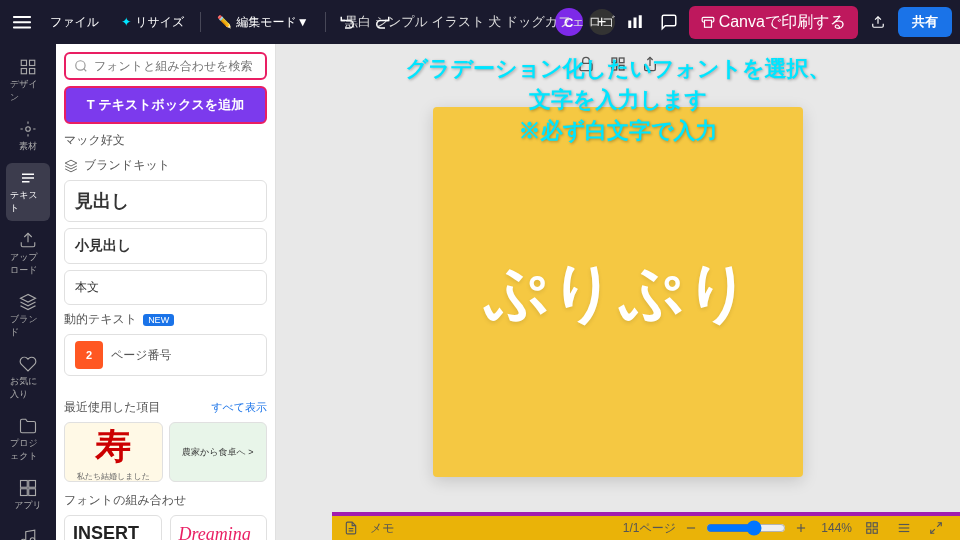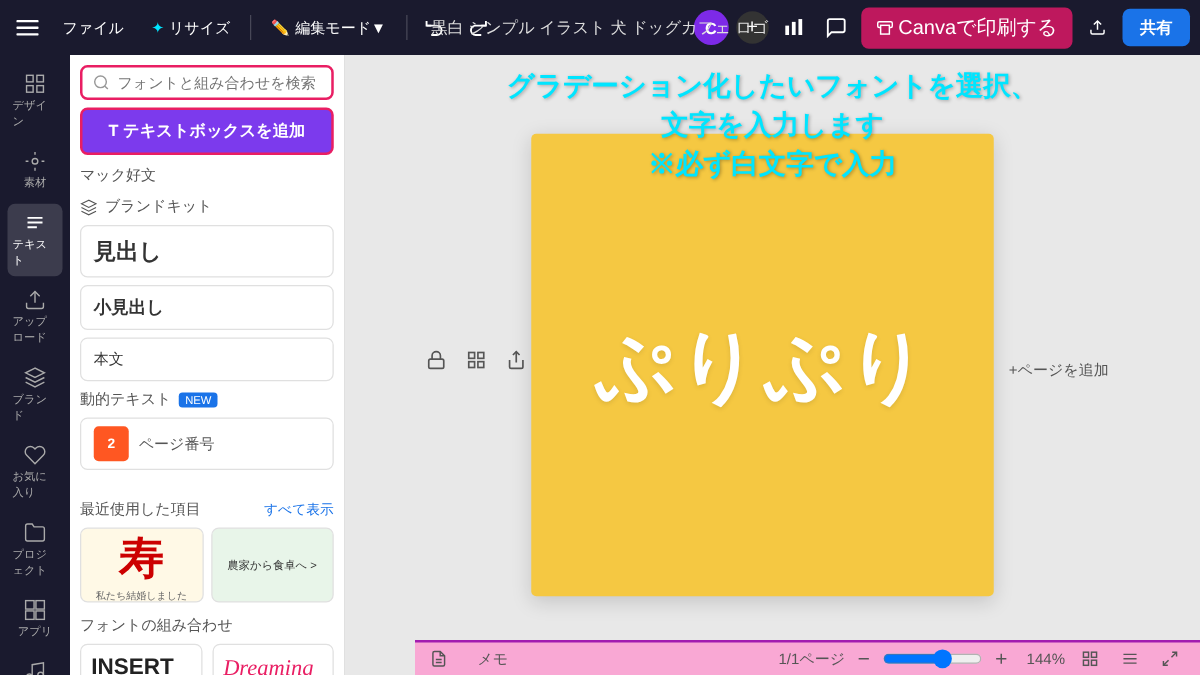--- a/index.html
+++ b/index.html
@@ -103,23 +103,23 @@
     .font-combo-items { display: flex; gap: 8px; }
     .font-combo-item { flex: 1; border: 1px solid #e0e0e0; border-radius: 6px; padding: 8px; cursor: pointer; }
     .insert-coin-text { font-family: 'Arial Black', sans-serif; font-size: 18px; font-weight: 900; color: #222; line-height: 1.1; text-transform: uppercase; }
     .dreaming-text { font-family: 'Georgia', serif; font-size: 18px; font-style: italic; color: #e91e63; }
 
     
     #canvas-area {
       flex: 1;
       background: #e8e8e8;
       display: flex;
-      flex-direction: row;
+      flex-direction: column;
       align-items: center;
-      justify-content: center;
+      justify-content: space-between;
       padding: 8px;
       position: relative;
       overflow: hidden;
     }
 
     
     .canvas-toolbar {
       display: flex; gap: 8px; align-items: center; margin-bottom: 8px;
       color: #555;
     }
@@ -171,26 +171,26 @@
     .add-page-btn {
       margin-top: 8px; color: #555; cursor: pointer; font-size: 12px;
       padding: 4px 12px; border-radius: 4px;
     }
 
     
     #statusbar {
       position: absolute;
       bottom: 0; left: 56px; right: 0;
       height: 28px;
-      background: #f9a8d4;
-      border-top: 2px solid #a21caf;
+      background: #eab308;
+      border-top: 4px solid #a21caf;
       display: flex;
       align-items: center;
       padding: 0 12px;
-      gap: 24px;
+      gap: 12px;
       font-size: 12px;
       color: #555;
     }
     .status-right { margin-left: auto; display: flex; align-items: center; gap: 8px; }
 
     
     #text-panel::-webkit-scrollbar { width: 4px; }
     #text-panel::-webkit-scrollbar-thumb { background: #ccc; border-radius: 2px; }
     .longevity-kanji { font-size: 36px; color: #cc0000; font-weight: bold; font-family: serif; }
     .longevity-caption { font-size: 8px; color: #666; }

